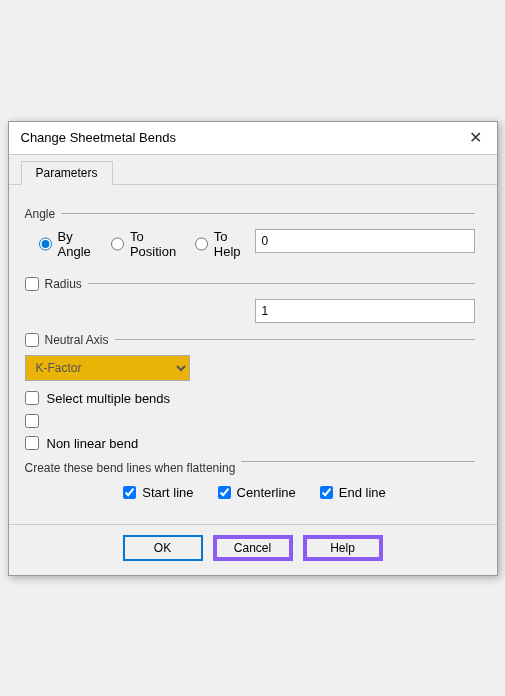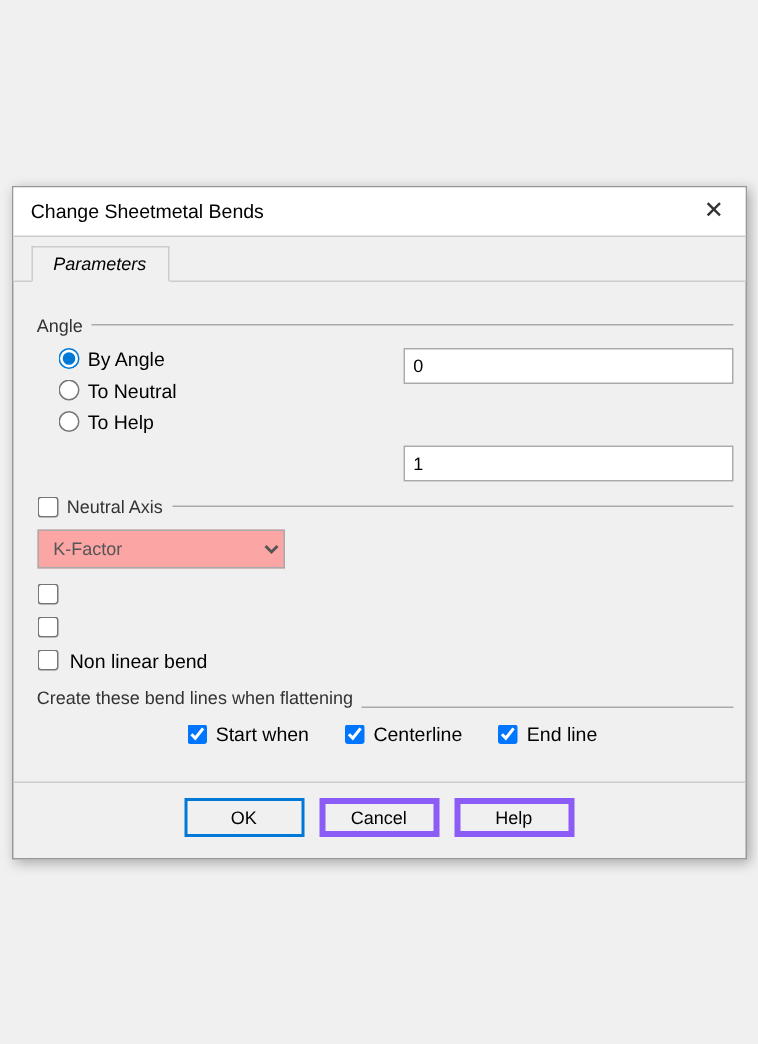--- a/index.html
+++ b/index.html
@@ -46,52 +46,51 @@
       background: #f0f0f0;
     }
     .tab {
       display: inline-block;
       padding: 4px 14px;
       border: 1px solid #ccc;
       border-bottom: none;
       background: #f0f0f0;
       font-size: 12px;
       cursor: pointer;
-      font-style: italic;
     }
     .tab.active {
       background: #f0f0f0;
       border-bottom: 1px solid #f0f0f0;
       margin-bottom: -1px;
       position: relative;
       z-index: 1;
     }
     .content {
-      padding: 12px 8px 12px 16px;
+      padding: 12px 22px 12px 16px;
     }
     .section-header {
       display: flex;
       align-items: center;
       margin-bottom: 8px;
       margin-top: 10px;
     }
     .section-label {
       font-size: 12px;
       color: #333;
       margin-right: 6px;
       white-space: nowrap;
     }
     .section-line {
       flex: 1;
       height: 1px;
       background: #aaa;
     }
     .radio-group {
       display: flex;
-      flex-direction: column;
+      flex-direction: row;
       gap: 6px;
       padding-left: 14px;
       margin-bottom: 8px;
     }
     .radio-row {
       display: flex;
       align-items: center;
       gap: 6px;
     }
     .radio-row input[type="radio"] {
@@ -121,21 +120,21 @@
     .dropdown-row {
       display: flex;
       align-items: center;
       justify-content: space-between;
       padding-left: 0;
       margin-bottom: 10px;
     }
     .dropdown {
       width: 165px;
       height: 26px;
-      background: #fca5a5;
+      background: #eab308;
       border: 1px solid #aaa;
       font-size: 12px;
       padding: 2px 6px;
       color: #555;
     }
     .checkbox-options {
       margin: 4px 0 10px 0;
     }
     .radius-value-row {
       display: flex;
@@ -171,21 +170,21 @@
       font-size: 12px;
       border: 4px solid #8b5cf6;
       background: #f0f0f0;
       cursor: pointer;
     }
     .footer-btn.primary {
       border: 2px solid #0078d7;
     }
     .flatten-line {
       display: flex;
-      align-items: flex-end;
+      align-items: flex-start;
       margin-top: 10px;
       margin-bottom: 0;
     }
   </style>
 </head>
 <body>
 
 <div class="dialog">
 
   <div class="title-bar">
@@ -206,69 +205,75 @@
       <div class="section-line"></div>
     </div>
     <div style="display:flex; justify-content:space-between; align-items:flex-start;">
       <div class="radio-group">
         <label class="radio-row">
           <input type="radio" name="angle" checked="" style="">
           <span>By Angle</span>
         </label>
         <label class="radio-row">
           <input type="radio" name="angle" style="">
-          <span>To Neutral</span>
+          <span>To Position</span>
         </label>
         <label class="radio-row">
           <input type="radio" name="angle" style="">
           <span>To Help</span>
         </label>
       </div>
       <div style="padding-top:0;">
         <input type="text" class="text-input" value="0" style="">
       </div>
     </div>
 
+    <div class="section-header">
+      <input type="checkbox" style="width: 14px; height: 14px; margin-right: 6px;">
+      <span class="section-label">Radius</span>
+      <div class="section-line"></div>
+    </div>
     <div class="radius-value-row">
       <input type="text" class="text-input" value="1" style="">
     </div>
 
     <div class="section-header">
       <input type="checkbox" style="width: 14px; height: 14px; margin-right: 6px;">
       <span class="section-label">Neutral Axis</span>
       <div class="section-line"></div>
     </div>
     <div class="dropdown-row">
       <select class="dropdown">
         <option>K-Factor</option>
       </select>
     </div>
 
     <div class="checkbox-options">
       <label class="checkbox-row">
         <input type="checkbox" style="">
+        <span>Select multiple bends</span>
       </label>
       <label class="checkbox-row">
         <input type="checkbox" style="">
       </label>
       <label class="checkbox-row">
         <input type="checkbox" style="">
         <span>Non linear bend</span>
       </label>
     </div>
 
     <div class="flatten-section">
       <div class="flatten-line">
         <span class="section-label">Create these bend lines when flattening</span>
         <div class="section-line"></div>
       </div>
       <div class="flatten-checkboxes">
         <label class="flatten-check-item">
           <input type="checkbox" checked="" style="">
-          <span>Start when</span>
+          <span>Start line</span>
         </label>
         <label class="flatten-check-item">
           <input type="checkbox" checked="" style="">
           <span>Centerline</span>
         </label>
         <label class="flatten-check-item">
           <input type="checkbox" checked="" style="">
           <span>End line</span>
         </label>
       </div>

